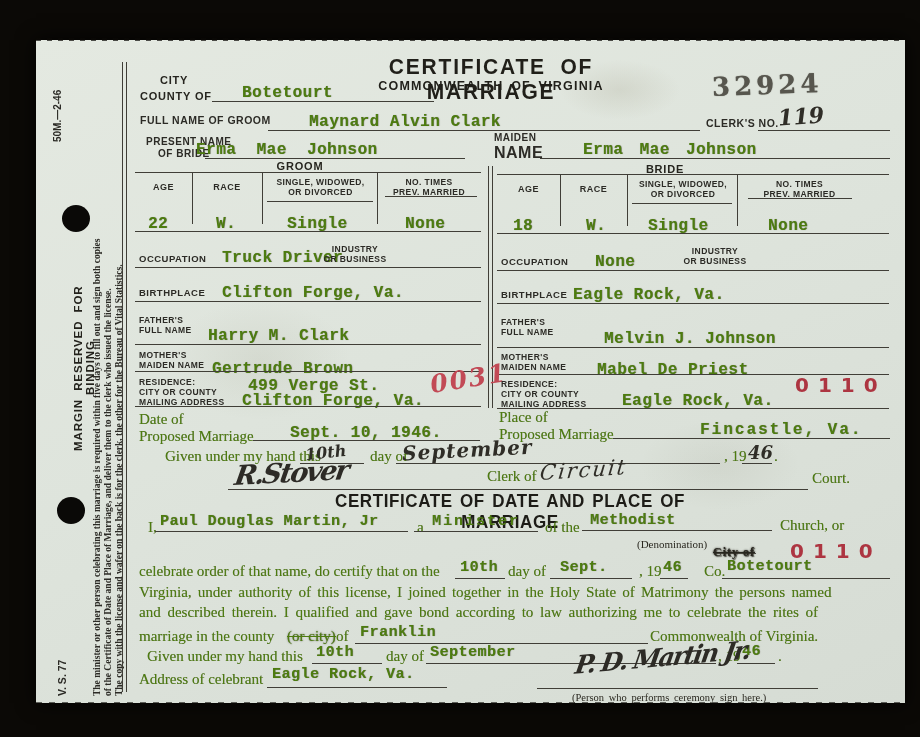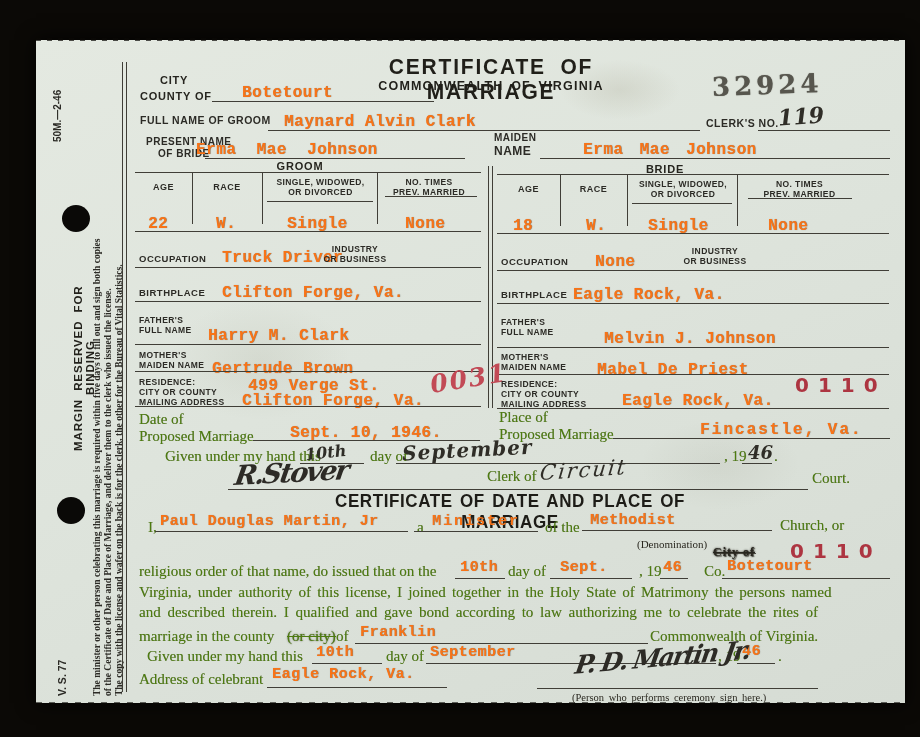--- a/index.html
+++ b/index.html
@@ -12,21 +12,21 @@
   .card::before{content:"";position:absolute;left:0;top:-2px;width:100%;height:3px;
         background:repeating-linear-gradient(90deg,rgba(10,8,5,.7) 0 5px,transparent 5px 11px);}
   .card::after{content:"";position:absolute;left:0;bottom:-2px;width:100%;height:3px;
         background:repeating-linear-gradient(90deg,rgba(10,8,5,.6) 0 6px,transparent 6px 13px);}
   .stain{border-radius:50%;pointer-events:none;}
   .hole{width:28px;height:27px;border-radius:50%;background:#0a0907;}
   .vtext{writing-mode:vertical-rl;transform:rotate(180deg);}
   .lbl{font:700 9.5px "Liberation Sans",sans-serif;letter-spacing:.5px;color:#2c2b26;white-space:nowrap;}
   .lbl-md{font:700 11px "Liberation Sans",sans-serif;letter-spacing:.8px;color:#26251f;white-space:nowrap;}
   .lbl-sm{font:700 8.5px "Liberation Sans",sans-serif;letter-spacing:.4px;color:#2c2b26;white-space:nowrap;line-height:10px;}
-  .typed{font:700 15px "Liberation Mono",monospace;color:#f97316;white-space:nowrap;
+  .typed{font:700 15px "Liberation Mono",monospace;color:#4d7c0f;white-space:nowrap;
          text-shadow:.5px .4px .7px rgba(55,53,47,.55);letter-spacing:.5px;}
   .typed-lg{font-size:16px;}
   .serif{font:15px "Liberation Serif",serif;color:#4d7c0f;white-space:nowrap;
          text-shadow:.2px .2px .3px rgba(40,38,30,.4);}
   .serif-sm{font:11px "Liberation Serif",serif;color:#29271f;white-space:nowrap;}
   .hand{font:italic 700 16px "DejaVu Serif",serif;color:#2f2d27;white-space:nowrap;}
   .sig{font:italic 700 27px "DejaVu Serif",serif;color:#2d2b26;white-space:nowrap;
        letter-spacing:-2px;transform:rotate(-3deg) skewX(-12deg);}
   .rule{background:#403e37;height:1.4px;}
   .vrule{background:#403e37;width:1.4px;}
@@ -74,31 +74,31 @@
   <div class="abs lbl-md" style="left:140px;top:90px;">COUNTY OF</div>
   <div class="abs rule" style="left:212px;top:101px;width:222px;"></div>
   <div class="abs typed typed-lg" style="left:242px;top:84px;">Botetourt</div>
 
   <div class="abs title ctr" style="left:330px;top:55px;width:322px;">CERTIFICATE OF MARRIAGE</div>
   <div class="abs subtitle ctr" style="left:330px;top:79px;width:322px;">COMMONWEALTH OF VIRGINIA</div>
   <div class="abs stamp" style="left:712px;top:70px;">32924</div>
 
   <div class="abs lbl" style="left:140px;top:114px;font-size:10.5px;">FULL NAME OF GROOM</div>
   <div class="abs rule" style="left:268px;top:130px;width:432px;"></div>
-  <div class="abs typed typed-lg" style="left:268px;top:113px;padding-left:16px;">Maynard Alvin Clark</div>
+  <div class="abs typed typed-lg" style="left:293px;top:113px;padding-left:16px;">Maynard Alvin Clark</div>
   <div class="abs lbl" style="left:706px;top:117px;font-size:10.5px;">CLERK'S NO.</div>
   <div class="abs rule" style="left:758px;top:130px;width:132px;"></div>
   <div class="abs hand" style="left:778px;top:103px;font-size:22px;transform:rotate(-4deg);">119</div>
 
   <div class="abs lbl" style="left:146px;top:136px;font-size:10px;">PRESENT NAME</div>
   <div class="abs lbl" style="left:158px;top:148px;font-size:10px;">OF BRIDE</div>
   <div class="abs rule" style="left:205px;top:158px;width:260px;"></div>
   <div class="abs typed typed-lg" style="left:196px;top:141px;word-spacing:10px;">Erma  Mae Johnson</div>
   <div class="abs lbl" style="left:494px;top:132px;font-size:10px;">MAIDEN</div>
-  <div class="abs lbl" style="left:494px;top:144px;font-size:12px;text-align:center;">NAME</div>
+  <div class="abs lbl" style="left:494px;top:144px;font-size:16px;text-align:center;">NAME</div>
   <div class="abs rule" style="left:540px;top:158px;width:350px;"></div>
   <div class="abs typed typed-lg" style="left:583px;top:141px;word-spacing:6px;">Erma Mae Johnson</div>
 
   <div class="abs lbl-md ctr" style="left:260px;top:160px;width:80px;">GROOM</div>
   <div class="abs lbl-md ctr" style="left:625px;top:163px;width:80px;">BRIDE</div>
 
   <div class="abs vrule" style="left:488px;top:166px;height:242px;"></div>
   <div class="abs vrule" style="left:492px;top:166px;height:242px;"></div>
 
   <div class="abs rule" style="left:135px;top:172px;width:346px;"></div>
@@ -246,21 +246,21 @@
   <div class="abs typed" style="left:432px;top:513px;letter-spacing:2px;">Minister</div>
   <div class="abs rule" style="left:414px;top:531px;width:124px;"></div>
   <div class="abs serif" style="left:545px;top:519px;">of the</div>
   <div class="abs typed" style="left:590px;top:512px;">Methodist</div>
   <div class="abs rule" style="left:582px;top:530px;width:190px;"></div>
   <div class="abs serif" style="left:780px;top:517px;">Church, or</div>
   <div class="abs serif-sm" style="left:637px;top:538px;">(Denomination)</div>
   <div class="abs smudge" style="left:713px;top:545px;">City of</div>
   <div class="abs red-stamp" style="left:790px;top:539px;">0110</div>
 
-  <div class="abs serif" style="left:139px;top:563px;">religious order of that name, do issued that on the</div>
+  <div class="abs serif" style="left:139px;top:563px;">celebrate order of that name, do certify that on the</div>
   <div class="abs typed" style="left:460px;top:559px;">10th</div>
   <div class="abs rule" style="left:455px;top:578px;width:50px;"></div>
   <div class="abs serif" style="left:508px;top:563px;">day of</div>
   <div class="abs typed" style="left:560px;top:559px;">Sept.</div>
   <div class="abs rule" style="left:550px;top:578px;width:82px;"></div>
   <div class="abs serif" style="left:639px;top:563px;">, 19</div>
   <div class="abs typed" style="left:663px;top:559px;">46</div>
   <div class="abs rule" style="left:660px;top:578px;width:28px;"></div>
   <div class="abs serif" style="left:704px;top:563px;">Co.</div>
   <div class="abs typed" style="left:727px;top:558px;">Botetourt</div>

